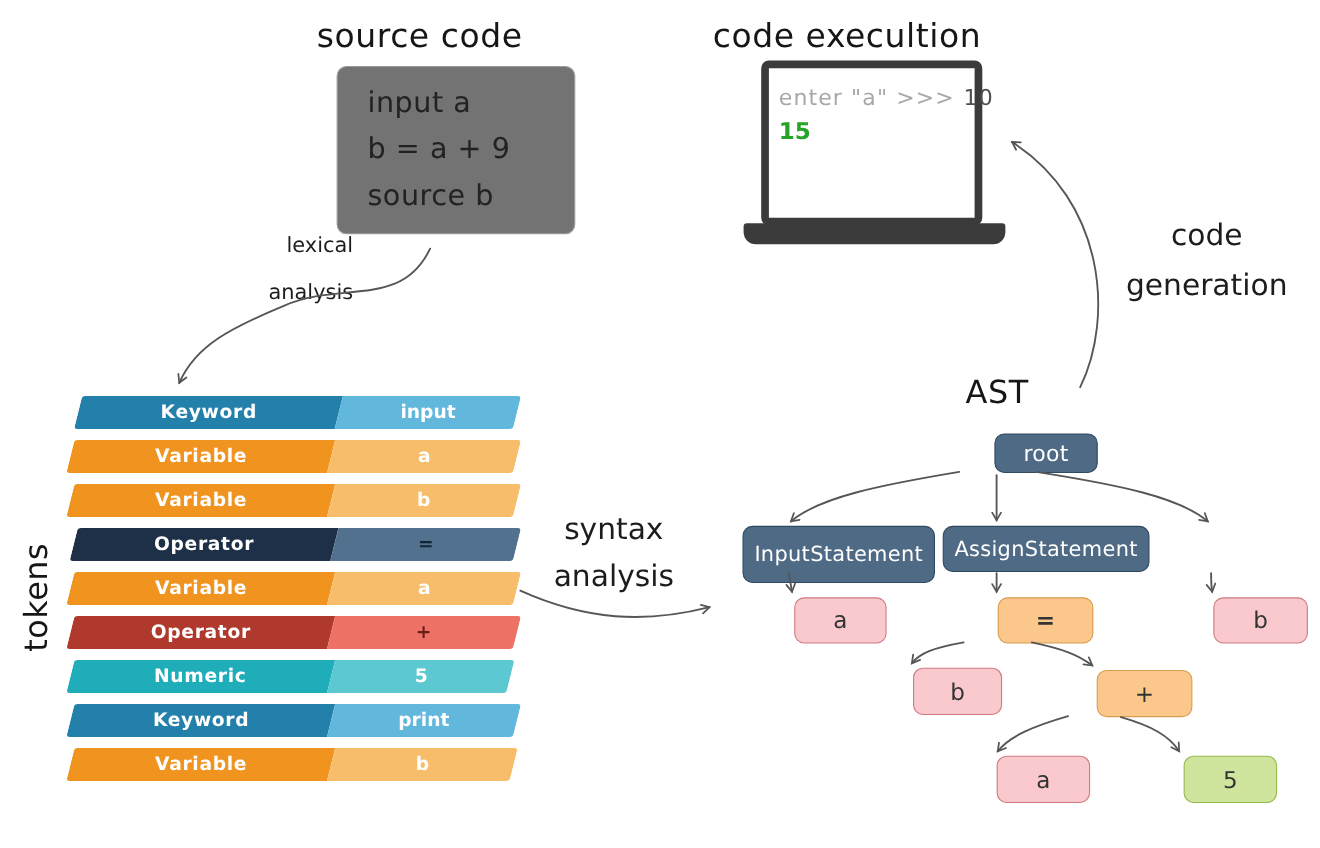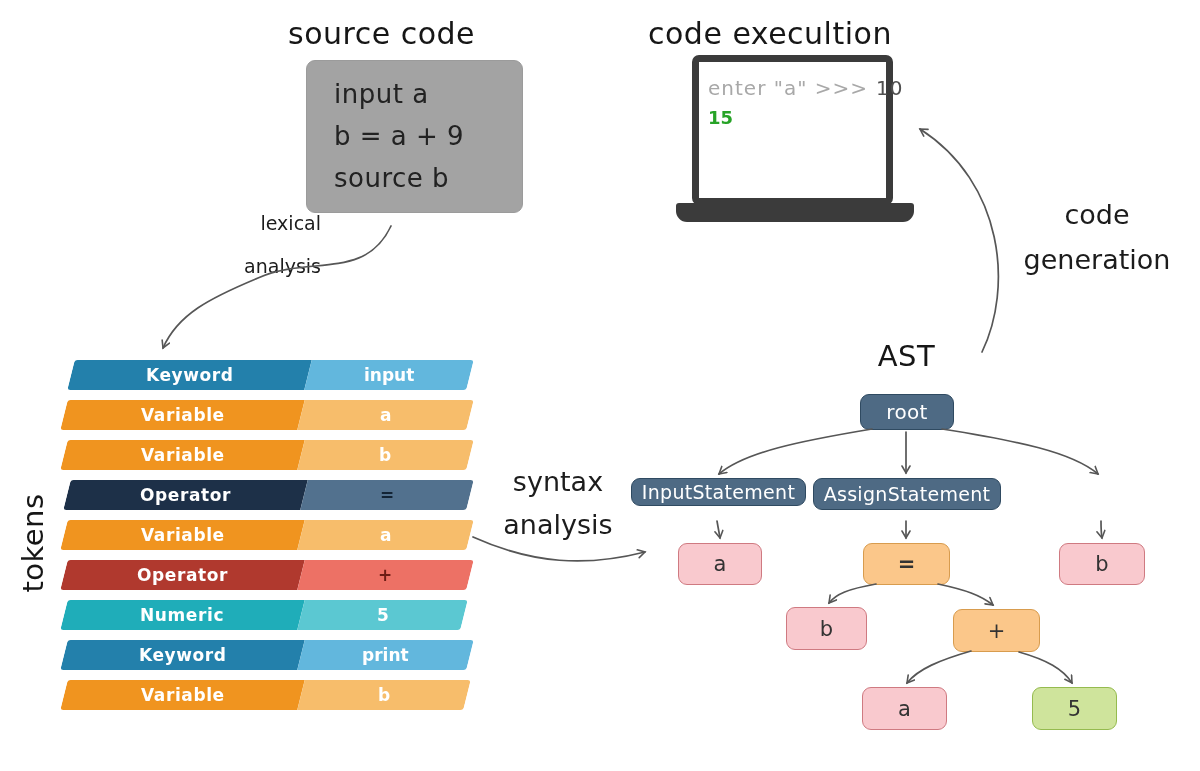--- a/index.html
+++ b/index.html
@@ -4,59 +4,59 @@
 <style>
   *{margin:0;padding:0;box-sizing:border-box;}
   html,body{width:1200px;height:771px;background:#ffffff;}
   body{font-family:"DejaVu Sans","Liberation Sans",sans-serif;color:#1c1c1c;}
   .canvas{position:relative;width:1200px;height:771px;background:#fff;overflow:hidden;}
   .abs{position:absolute;}
   .title{font-size:30px;letter-spacing:.5px;text-align:left;color:#161616;}
 
   
   #title-source{left:288px;top:16px;width:255px;}
-  #source-box{left:306px;top:60px;width:217px;height:153px;border:1.6px solid #9b9b9b;border-radius:9px;background:#a3a3a3;padding:12px 0 0 27px;}
+  #source-box{left:306px;top:60px;width:217px;height:153px;border:1.6px solid #9b9b9b;border-radius:9px;background:#737373;padding:12px 0 0 27px;}
   .code-line{font-size:26px;line-height:42px;color:#222;letter-spacing:.5px;}
 
   
   #label-lexical{left:156px;top:202px;width:165px;font-size:19px;line-height:43px;text-align:right;}
   #label-syntax{left:487px;top:460px;width:142px;font-size:27px;line-height:43px;text-align:center;}
   #label-codegen{left:992px;top:192px;width:210px;font-size:27px;line-height:45px;text-align:center;}
   #title-exec{left:648px;top:16px;width:285px;}
   #title-ast{left:869px;top:339px;width:75px;font-size:29px;text-align:center;}
   #label-tokens{left:-42px;top:526px;width:150px;font-size:29px;text-align:center;transform:rotate(-90deg);}
 
   
   #laptop-screen{left:692px;top:55px;width:201px;height:150px;border:7px solid #3b3b3b;border-radius:7px;background:#fff;}
   #laptop-base{left:676px;top:203px;width:238px;height:19px;background:#3b3b3b;border-radius:3px 3px 11px 11px;}
   #term-line1{left:708px;top:76px;font-size:20px;letter-spacing:1px;}
   #term-line1 .term-input{margin-left:8px;}
-  #term-line2{left:708px;top:107px;font-size:18px;font-weight:bold;}
+  #term-line2{left:708px;top:107px;font-size:21px;font-weight:bold;}
 
   
   #token-table{left:64px;top:360px;width:406px;}
   .token-row{display:flex;height:30px;margin-bottom:10px;transform:skewX(-14deg);border-radius:3px;overflow:hidden;}
   .token-row:nth-child(1){margin-left:7px;width:399px;}
   .token-row:nth-child(4){margin-left:3px;}
   .token-row:nth-child(7){width:400px;}
   .token-row:nth-child(9){width:403px;}
   .tr-type{width:237px;display:flex;align-items:center;justify-content:center;}
   .tr-value{flex:1;display:flex;align-items:center;justify-content:center;}
   .tr-type span,.tr-value span{transform:skewX(14deg);font-weight:bold;}
   .tr-type span{font-size:17px;letter-spacing:.6px;}
   .tr-value span{font-size:17px;}
 
   
-  .node{position:absolute;display:flex;align-items:center;justify-content:center;border:1.7px solid #333;border-radius:9px;background:#eee;}
+  .node{position:absolute;display:flex;align-items:center;justify-content:center;border:1.7px solid #333;border-radius:9px;background:#eee;margin-left:44px;}
   .node span{display:block;}
   .node-dark{font-size:19px;letter-spacing:.3px;}
   .node-leaf{font-size:21px;}
   #node-root{left:860px;top:394px;width:94px;height:36px;font-size:20px;}
-  #node-stmt-input{left:631px;top:478px;width:175px;height:28px;}
-  #node-stmt-assign{left:813px;top:478px;width:188px;height:32px;}
+  #node-stmt-input{left:631px;top:478px;width:175px;height:52px;}
+  #node-stmt-assign{left:813px;top:478px;width:188px;height:42px;}
   #node-stmt-print{left:1007px;top:478px;width:189px;height:42px;}
   #node-input-a{left:678px;top:543px;width:84px;height:42px;}
   #node-assign-eq{left:863px;top:543px;width:87px;height:42px;font-weight:bold;}
   #node-print-b{left:1059px;top:543px;width:86px;height:42px;}
   #node-assign-b{left:786px;top:607px;width:81px;height:43px;}
   #node-plus{left:953px;top:609px;width:87px;height:43px;}
   #node-plus-a{left:862px;top:687px;width:85px;height:43px;}
   #node-plus-5{left:1032px;top:687px;width:85px;height:43px;}
 
   

